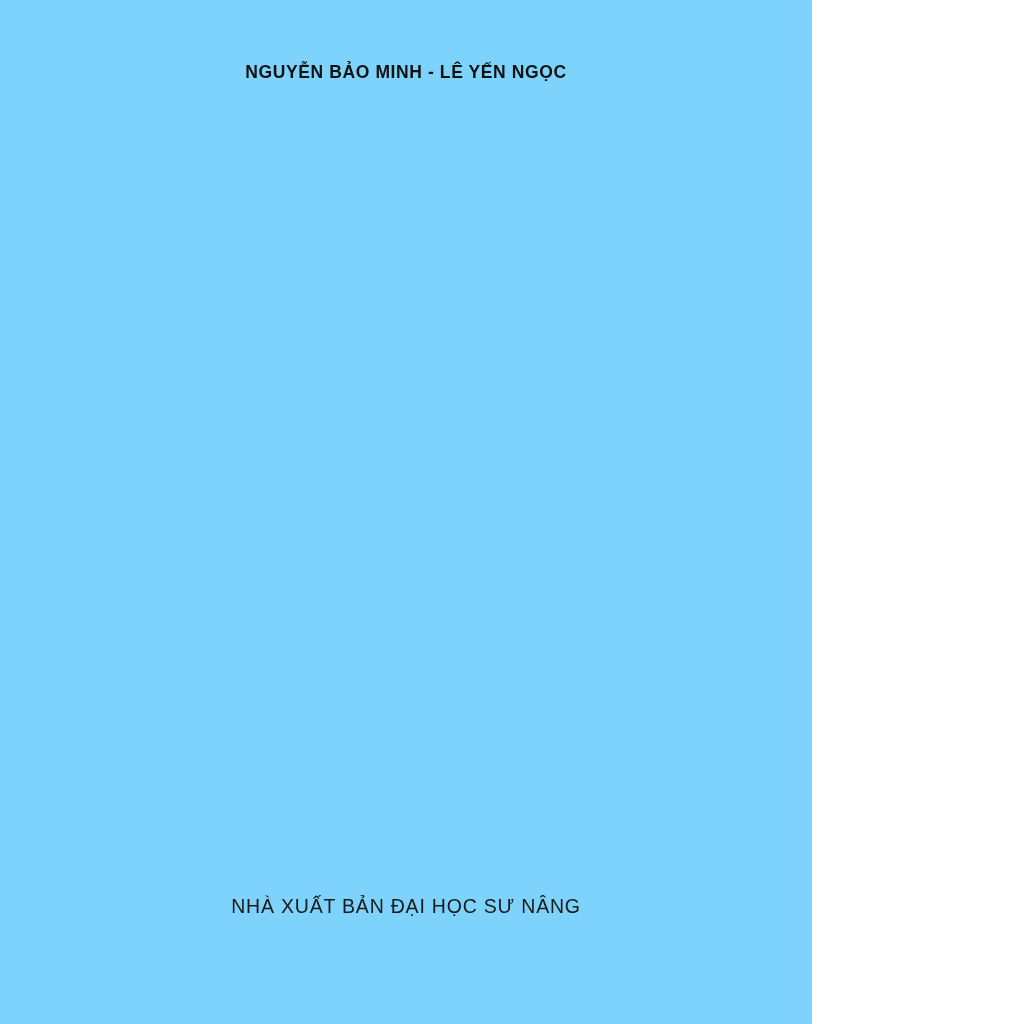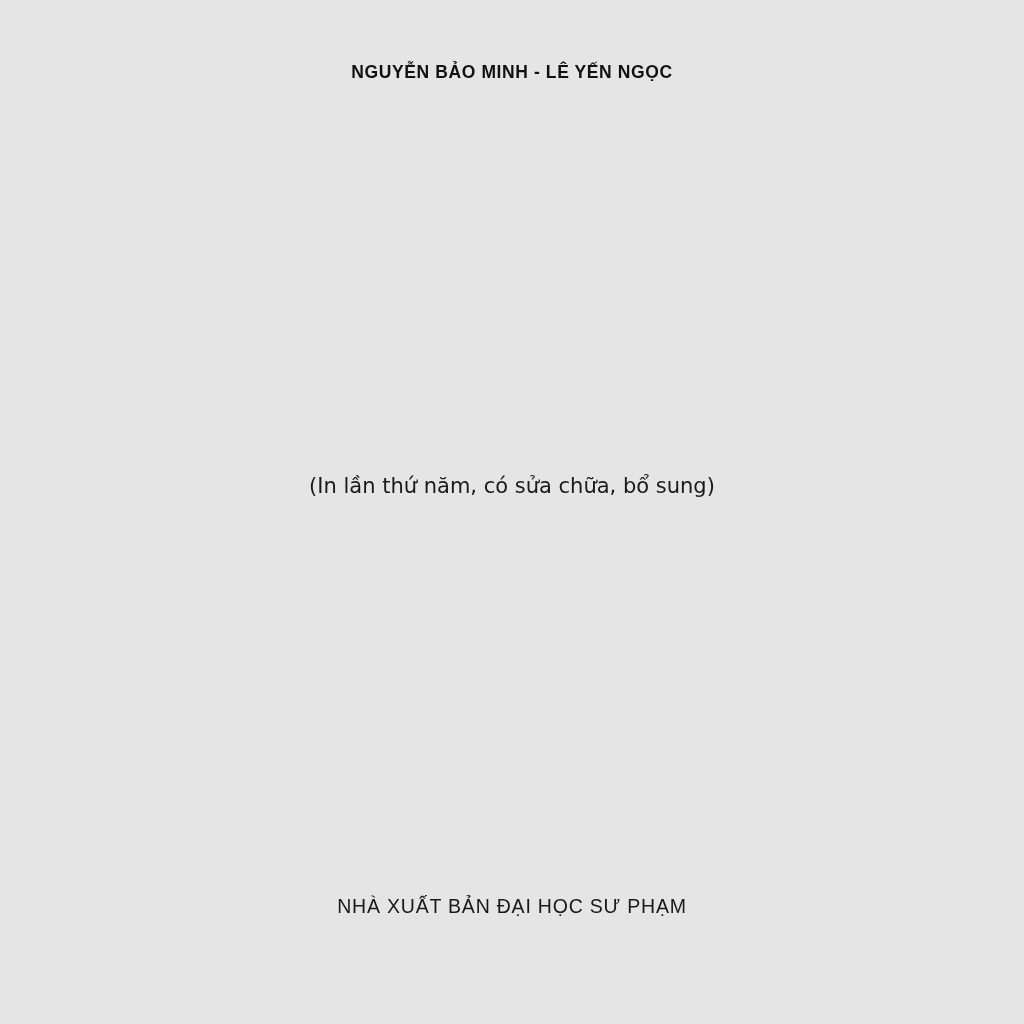--- a/index.html
+++ b/index.html
@@ -10,23 +10,23 @@
   body {
     width: 1024px;
     height: 1024px;
     font-family: "Liberation Sans", sans-serif;
     color: #111111;
     overflow: hidden;
   }
 
   .page {
     position: relative;
-    width: 1024px;
+    width: 812px;
     height: 1024px;
-    background: #e5e5e5;
+    background: #7dd3fc;
     box-sizing: border-box;
   }
 
   
   .authors {
     position: absolute;
     top: 62px;
     left: 0;
     width: 100%;
     text-align: center;
@@ -99,17 +99,16 @@
   }
 </style>
 </head>
 <body>
 
 <div class="page">
 
   <div class="authors">NGUYỄN BẢO MINH - LÊ YẾN NGỌC</div>
 
 
-  <div class="subtitle">(In lần thứ năm, có sửa chữa, bổ sung)</div>
 
-  <div class="publisher">NHÀ XUẤT BẢN ĐẠI HỌC SƯ PHẠM</div>
+  <div class="publisher">NHÀ XUẤT BẢN ĐẠI HỌC SƯ NÂNG</div>
 
 </div>
 
 </body></html>

